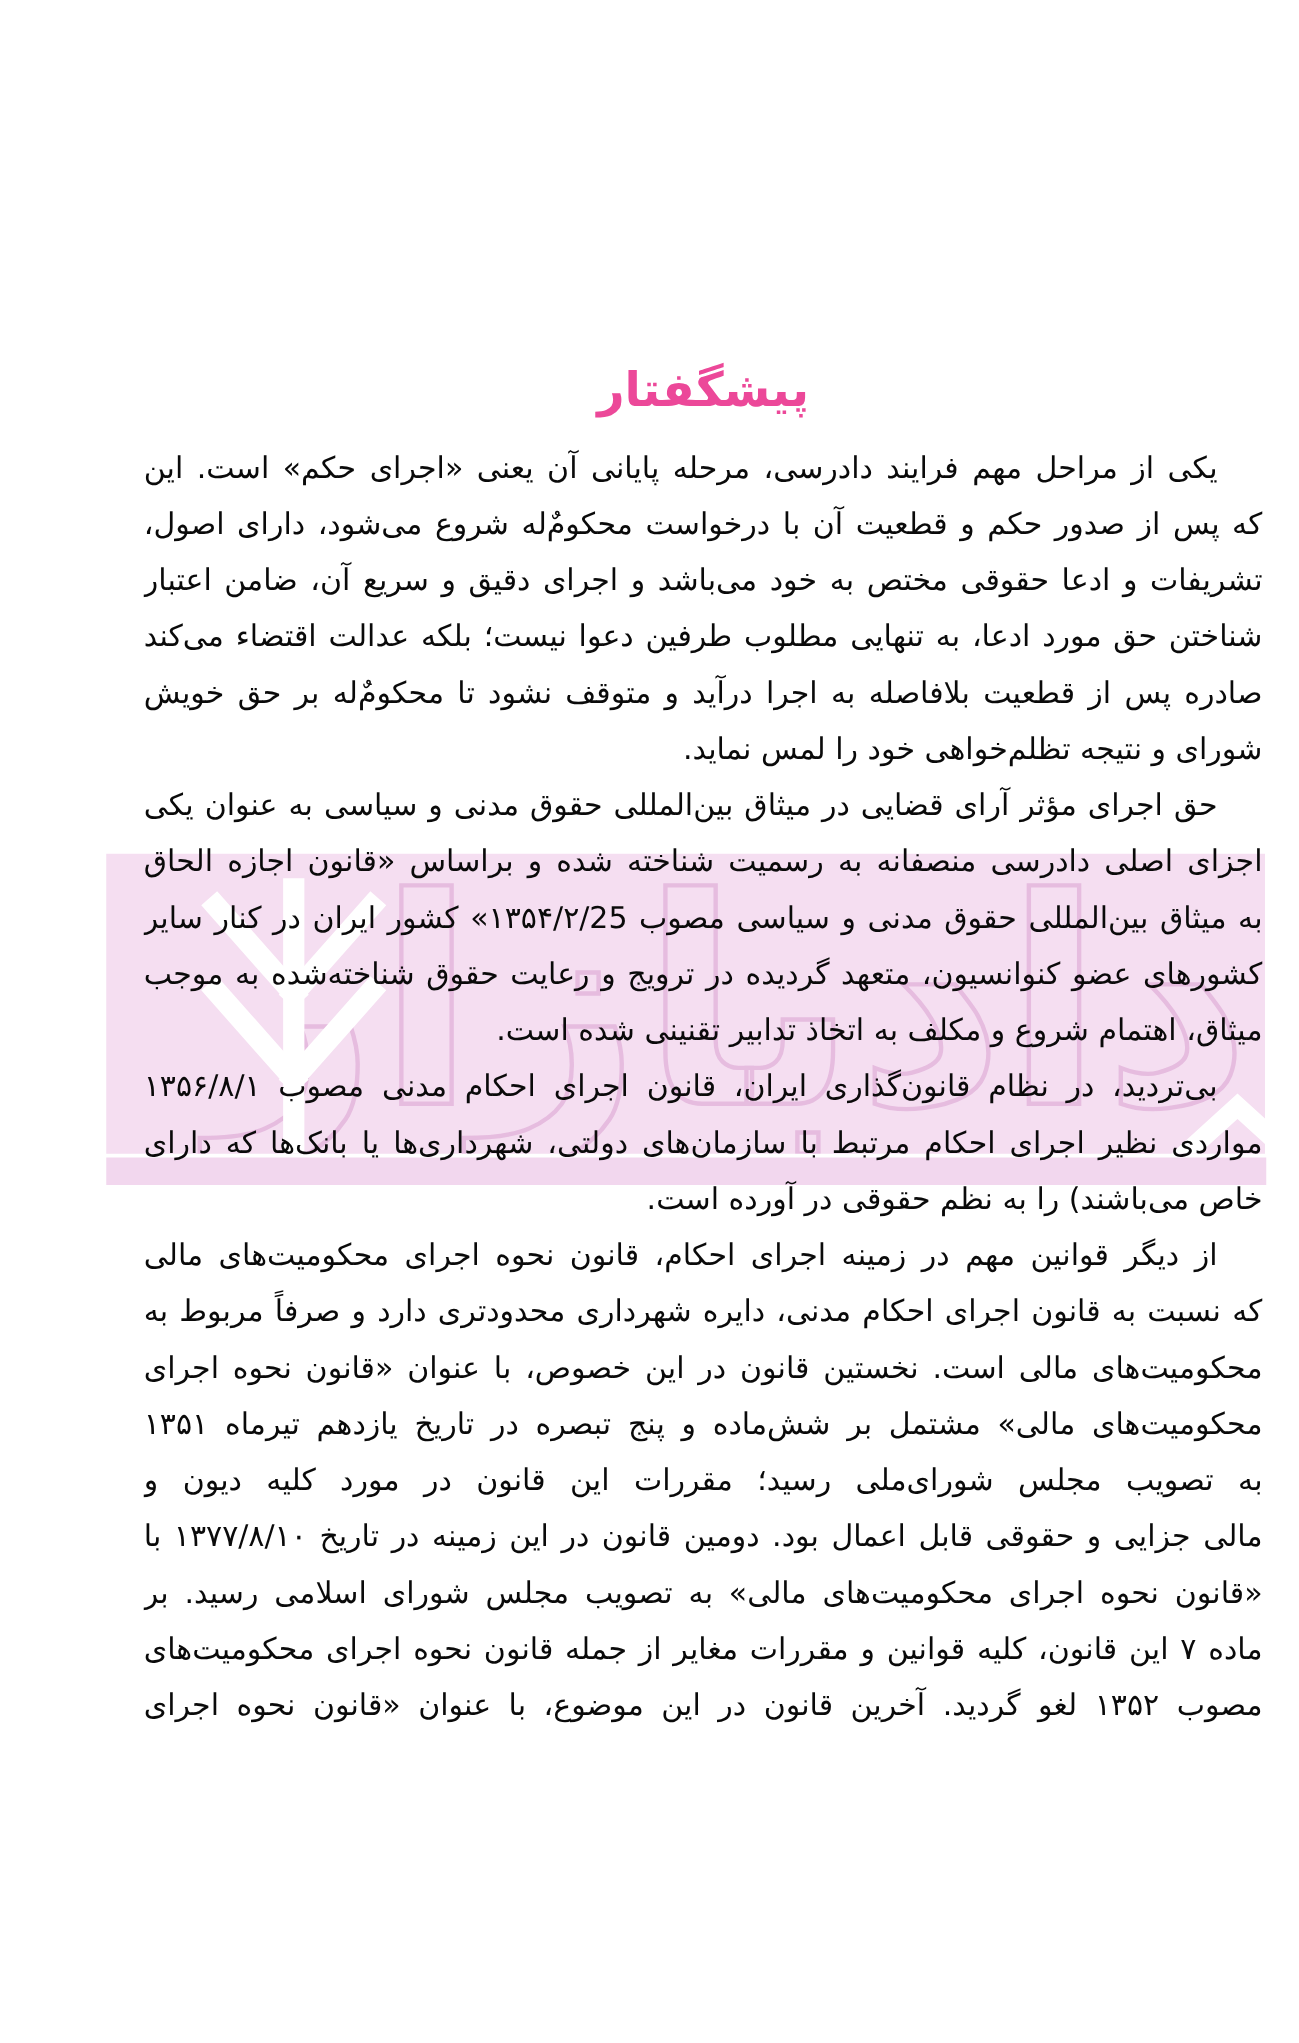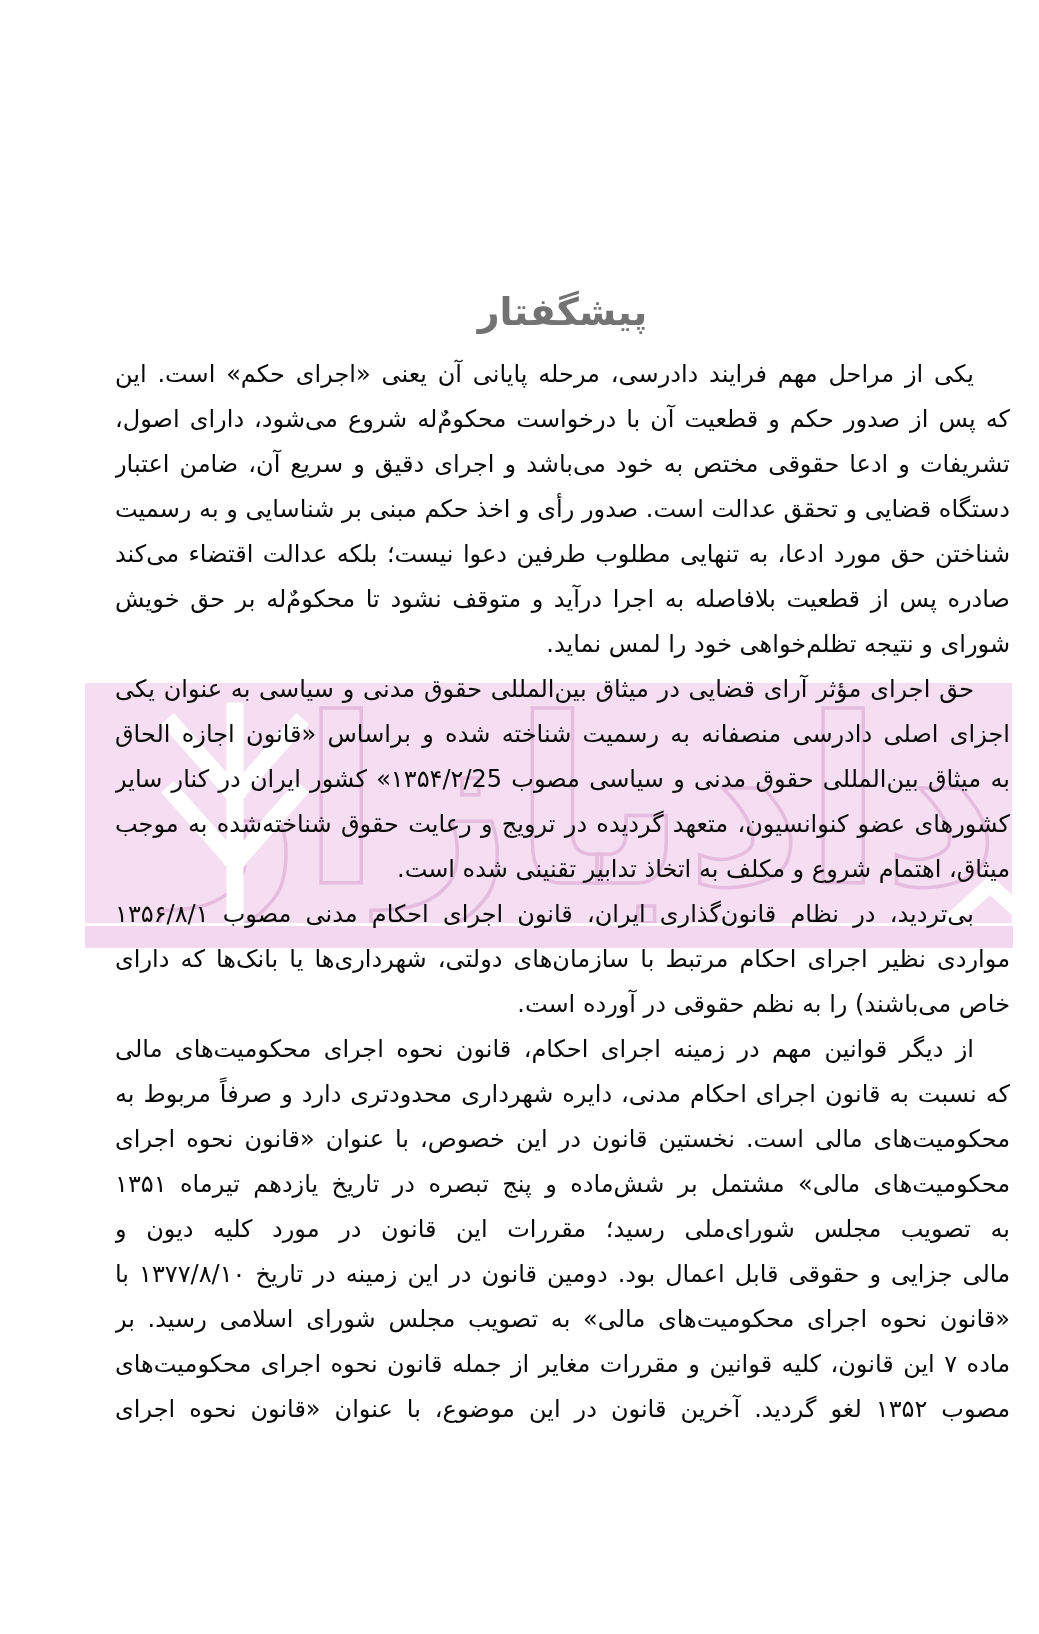--- a/index.html
+++ b/index.html
@@ -20,21 +20,21 @@
   }
   .wm-strip {
     position:absolute; left:85px; top:926px;
     width:928px; height:22px;
   }
   .wm-svg { display:block; width:100%; height:100%; }
   
   .page-title {
     position:absolute; top:290px; left:115px; width:895px;
     text-align:center;
-    font-size:38px; font-weight:bold; color:#737373;
+    font-size:38px; font-weight:bold; color:#ec4899;
   }
   .text-block {
     position:absolute; top:352px; left:115px; width:895px;
   }
   .para { margin:0; padding:0; }
   .line {
     height:45px; line-height:45px;
     font-size:24px;
     text-align:justify;
     text-align-last:justify;
@@ -69,21 +69,20 @@
   </div>
   <div class="wm-strip" id="wm-strip" style="background: rgb(242, 215, 238);"></div>
 
   <div class="page-title">پیشگفتار</div>
 
   <div class="text-block" id="text-block">
       <div class="para">
         <div class="line first">یکی از مراحل مهم فرایند دادرسی، مرحله پایانی آن یعنی «اجرای حکم» است. این مرحله</div>
         <div class="line">که پس از صدور حکم و قطعیت آن با درخواست محکومٌ‌له شروع می‌شود، دارای اصول،</div>
         <div class="line">تشریفات و ادعا حقوقی مختص به خود می‌باشد و اجرای دقیق و سریع آن، ضامن اعتبار</div>
-        <div class="line">دستگاه قضایی و تحقق عدالت است. صدور رأی و اخذ حکم مبنی بر شناسایی و به رسمیت</div>
         <div class="line">شناختن حق مورد ادعا، به تنهایی مطلوب طرفین دعوا نیست؛ بلکه عدالت اقتضاء می‌کند حکم</div>
         <div class="line">صادره پس از قطعیت بلافاصله به اجرا درآید و متوقف نشود تا محکومٌ‌له بر حق خویش تسلط</div>
         <div class="line para-last">شورای و نتیجه تظلم‌خواهی خود را لمس نماید.</div>
       </div>
       <div class="para">
         <div class="line first">حق اجرای مؤثر آرای قضایی در میثاق بین‌المللی حقوق مدنی و سیاسی به عنوان یکی از</div>
         <div class="line">اجزای اصلی دادرسی منصفانه به رسمیت شناخته شده و براساس «قانون اجازه الحاق دولت ایران</div>
         <div class="line">به میثاق بین‌المللی حقوق مدنی و سیاسی مصوب ۱۳۵۴/۲/25» کشور ایران در کنار سایر</div>
         <div class="line">کشورهای عضو کنوانسیون، متعهد گردیده در ترویج و رعایت حقوق شناخته‌شده به موجب این</div>
         <div class="line para-last">میثاق، اهتمام شروع و مکلف به اتخاذ تدابیر تقنینی شده است.</div>

